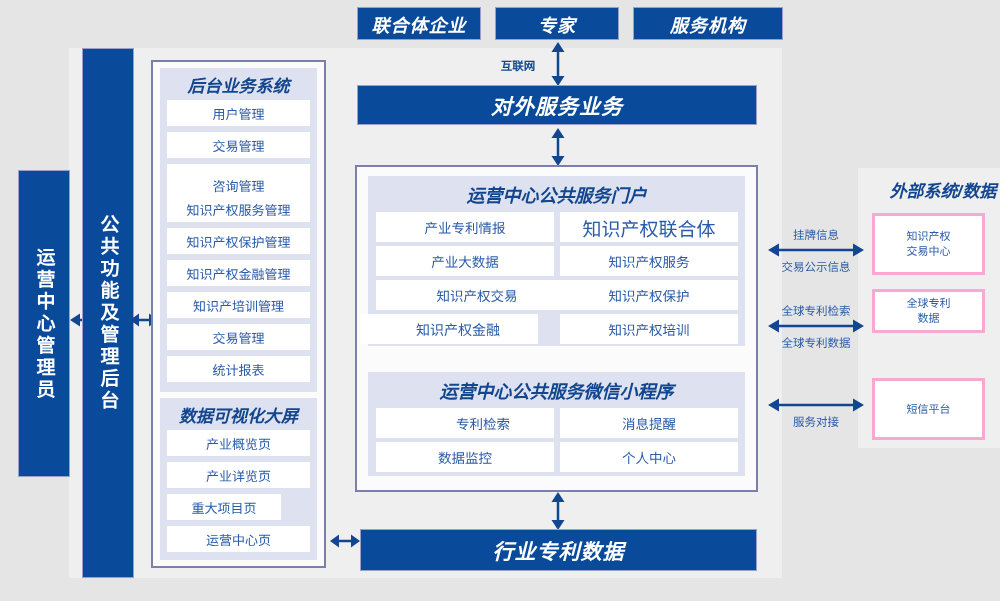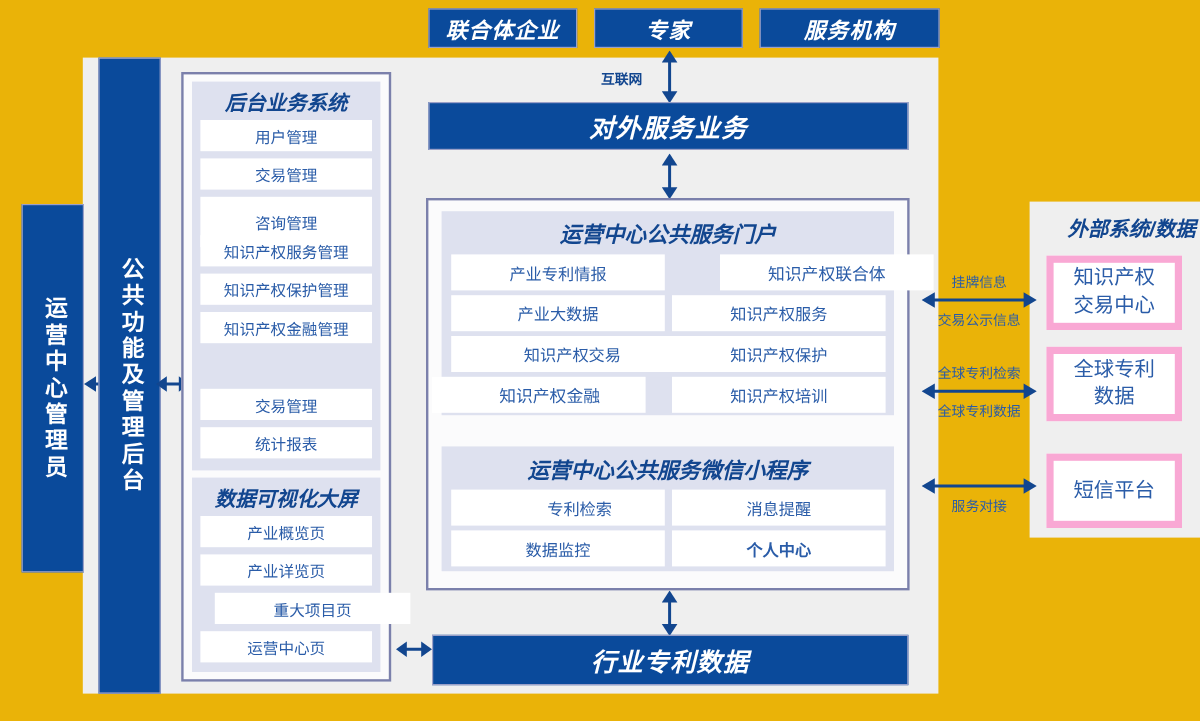--- a/index.html
+++ b/index.html
@@ -8,21 +8,21 @@
     padding: 0;
     background: #ffffff;
   }
   body {
     font-family: "Liberation Sans", "DejaVu Sans", sans-serif;
   }
   #canvas {
     position: relative;
     width: 1000px;
     height: 601px;
-    background: #eab308;
+    background: #e5e5e5;
     overflow: hidden;
   }
 
   
   .solid-blue {
     position: absolute;
     background: #0a4a9b;
     color: #ffffff;
     font-weight: bold;
     font-style: italic;
@@ -73,28 +73,28 @@
     align-items: center;
     justify-content: center;
     text-align: center;
     box-sizing: border-box;
     font-size: 13px;
   }
 
   .ext-box {
     position: absolute;
     background: #ffffff;
-    border: 6px solid #f9a8d4;
+    border: 3px solid #f9a8d4;
     color: #2a5ca8;
     display: flex;
     align-items: center;
     justify-content: center;
     text-align: center;
     box-sizing: border-box;
-    font-size: 17px;
+    font-size: 11px;
     line-height: 1.35;
   }
 
   
   .vtext {
     writing-mode: vertical-rl;
     text-orientation: upright;
     letter-spacing: 3px;
   }
 
@@ -192,37 +192,40 @@
     </div>
   <div class="cell" style="left:167px; top:196px; width:143px; height:26px;">
       <span>知识产权服务管理</span>
     </div>
   <div class="cell" style="left:167px; top:228px; width:143px; height:26px;">
       <span>知识产权保护管理</span>
     </div>
   <div class="cell" style="left:167px; top:260px; width:143px; height:26px;">
       <span>知识产权金融管理</span>
     </div>
+  <div class="cell" style="left:167px; top:292px; width:143px; height:26px;">
+      <span>知识产培训管理</span>
+    </div>
   <div class="cell" style="left:167px; top:324px; width:143px; height:26px;">
       <span>交易管理</span>
     </div>
   <div class="cell" style="left:167px; top:356px; width:143px; height:26px;">
       <span>统计报表</span>
     </div>
 
   <div class="lav-group" style="left:160px; top:398px; width:157px; height:162px;"></div>
   <div class="group-title" style="position:absolute; left:160px; top:400px; width:157px; height:28px; font-size:17px;">数据可视化大屏</div>
 
   <div class="cell" style="left:167px; top:430px; width:143px; height:26px;">
       <span>产业概览页</span>
     </div>
   <div class="cell" style="left:167px; top:462px; width:143px; height:26px;">
       <span>产业详览页</span>
     </div>
-  <div class="cell" style="left:179px; top:494px; width:163px; height:26px;">
+  <div class="cell" style="left:167px; top:494px; width:114px; height:26px;">
       <span>重大项目页</span>
     </div>
   <div class="cell" style="left:167px; top:526px; width:143px; height:26px;">
       <span>运营中心页</span>
     </div>
 
   <div class="arrow" style="left:330px; top:531px; width:30px; height:20px;">
     <svg width="30" height="20" viewBox="0 0 30 20">
       <line x1="6" y1="10" x2="24" y2="10" stroke="#12468f" stroke-width="2.5"></line>
       <polygon points="0,10 9,3.5 9,16.5" fill="#12468f"></polygon>
@@ -231,21 +234,21 @@
   </div>
 
   <div class="outline-panel" style="left:355px; top:165px; width:403px; height:327px;"></div>
 
   <div class="lav-group" style="left:368px; top:176px; width:377px; height:170px;"></div>
   <div class="group-title" style="position:absolute; left:368px; top:180px; width:377px; height:28px; font-size:18px;">运营中心公共服务门户</div>
 
   <div class="cell" style="left:376px; top:212px; width:178px; height:30px; font-size:13.5px;">
       <span>产业专利情报</span>
     </div>
-  <div class="cell" style="left:560px; top:212px; width:178px; height:30px; font-size:14px;margin-left:40px;">
+  <div class="cell" style="left:560px; top:212px; width:178px; height:30px; font-size:19px;">
       <span>知识产权联合体</span>
     </div>
   <div class="cell" style="left:376px; top:246px; width:178px; height:30px; font-size:13.5px;">
       <span>产业大数据</span>
     </div>
   <div class="cell" style="left:560px; top:246px; width:178px; height:30px; font-size:13.5px;">
       <span>知识产权服务</span>
     </div>
   <div class="cell" style="left:376px; top:280px; width:202px; height:30px; font-size:13.5px;">
       <span>知识产权交易</span>
@@ -265,21 +268,21 @@
 
   <div class="cell" style="left:376px; top:408px; width:178px; height:30px; font-size:13.5px;padding-left:36px;">
       <span>专利检索</span>
     </div>
   <div class="cell" style="left:560px; top:408px; width:178px; height:30px; font-size:13.5px;">
       <span>消息提醒</span>
     </div>
   <div class="cell" style="left:376px; top:442px; width:178px; height:30px; font-size:13.5px;">
       <span>数据监控</span>
     </div>
-  <div class="cell" style="left:560px; top:442px; width:178px; height:30px; font-size:13.5px;font-weight:bold;">
+  <div class="cell" style="left:560px; top:442px; width:178px; height:30px; font-size:13.5px;">
       <span>个人中心</span>
     </div>
 
   <div class="arrow" style="left:548px; top:492px; width:20px; height:38px;">
     <svg width="20" height="38" viewBox="0 0 20 38">
       <line x1="10" y1="8" x2="10" y2="30" stroke="#12468f" stroke-width="2.5"></line>
       <polygon points="10,0 3.5,10 16.5,10" fill="#12468f"></polygon>
       <polygon points="10,38 3.5,28 16.5,28" fill="#12468f"></polygon>
     </svg>
   </div>
@@ -287,21 +290,21 @@
   <div class="solid-blue" style="left:360px; top:529px; width:397px; height:42px; font-size:21px;">
     <span>行业专利数据</span>
   </div>
 
   <div class="group-title" style="position:absolute; left:858px; top:176px; width:142px; height:26px; font-size:17px;margin-left:14px;">外部系统/数据</div>
 
   <div class="ext-box" style="left:872px; top:213px; width:113px; height:62px;">
     <span style="white-space:pre-line;">知识产权
 交易中心</span>
   </div>
-  <div class="ext-box" style="left:872px; top:289px; width:113px; height:62px;align-items:center;">
+  <div class="ext-box" style="left:872px; top:289px; width:113px; height:44px;align-items:center;">
     <span style="white-space:pre-line;">全球专利
 数据</span>
   </div>
   <div class="ext-box" style="left:872px; top:378px; width:113px; height:62px;">
     <span style="white-space:pre-line;">短信平台</span>
   </div>
 
   <div class="arrow" style="left:768px; top:240px; width:96px; height:20px;">
     <svg width="96" height="20" viewBox="0 0 96 20">
       <line x1="8" y1="10" x2="88" y2="10" stroke="#12468f" stroke-width="2.5"></line>

